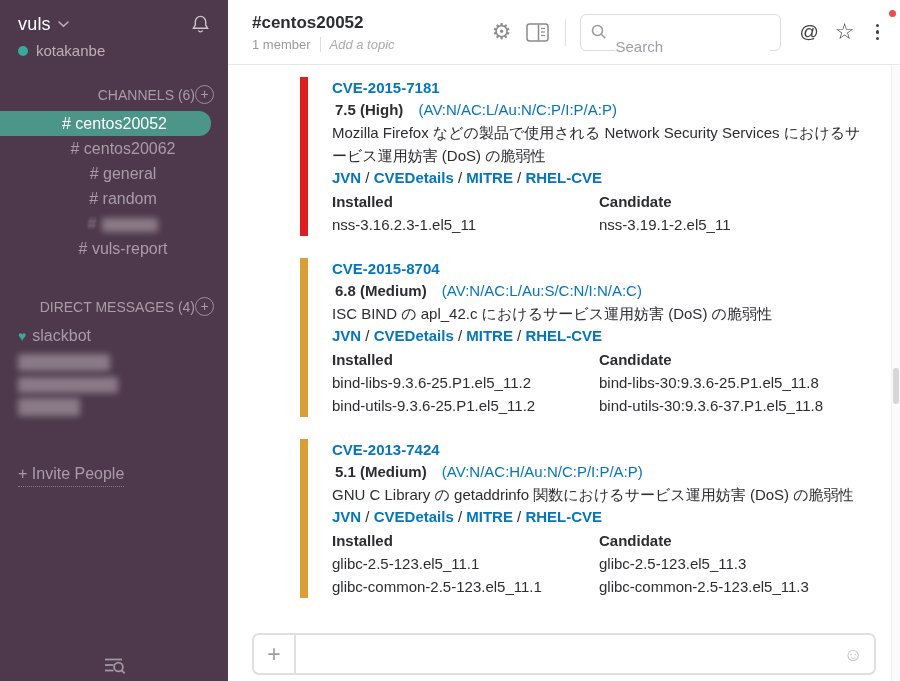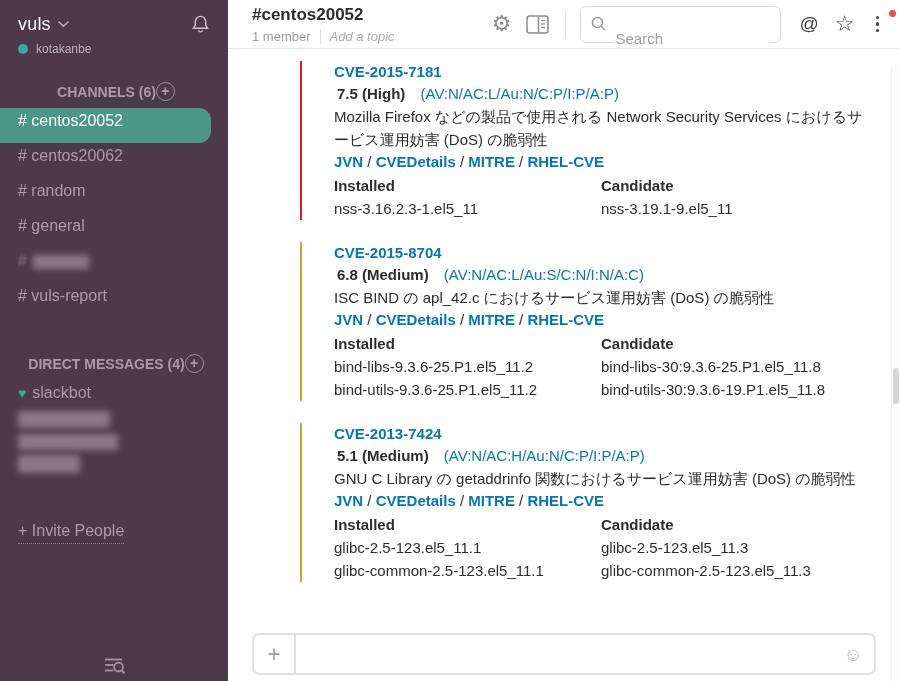--- a/index.html
+++ b/index.html
@@ -5,63 +5,63 @@
   * { box-sizing: border-box; margin: 0; padding: 0; }
   html,body { width:900px; height:681px; overflow:hidden; }
   body { font-family:"Liberation Sans", sans-serif; background:#fff; }
   .app { display:flex; width:900px; height:681px; overflow:hidden; }
 
   
   .sidebar { width:228px; flex-shrink:0; background:#4d394b; color:#ab9ba9; position:relative; overflow:hidden; }
   .team-row { display:flex; justify-content:space-between; align-items:center; padding:14px 18px 0 18px; }
   .team-menu { display:flex; align-items:center; gap:7px; cursor:pointer; }
   .team-name { color:#fff; font-weight:normal; font-size:18px; letter-spacing:.2px; }
-  .presence-row { display:flex; align-items:center; gap:8px; padding:7px 18px 0 18px; font-size:12px; color:#bcb0ba; }
+  .presence-row { display:flex; align-items:center; gap:8px; padding:7px 18px 0 18px; font-size:15px; color:#bcb0ba; }
   .presence-dot { width:10px; height:10px; border-radius:50%; background:#3aa89a; }
-  .section-header { display:flex; justify-content:center; align-items:center; padding:0 14px 0 18px; font-size:14px; color:#ab9ba9;font-weight:bold; }
+  .section-header { display:flex; justify-content:flex-end; align-items:center; padding:0 14px 0 18px; font-size:14px; color:#ab9ba9; }
   .sec-channels { margin-top:26px; }
   .sec-dms { margin-top:36px; }
   .plus-circle { width:19px; height:19px; border:1px solid #93839120; border:1px solid #9d8d9b; border-radius:50%; color:#a99aa7; font-size:14px; line-height:17px; text-align:center; cursor:pointer; }
   .side-list { list-style:none; margin-top:7px; }
-  .chan-item { height:35px; line-height:25px; padding-left:18px; font-size:16px; color:#ab9ba9; cursor:pointer; white-space:nowrap; }
+  .chan-item { height:25px; line-height:25px; padding-left:18px; font-size:16px; color:#ab9ba9; cursor:pointer; white-space:nowrap;text-align:center; }
   .chan-item.selected { background:#4c9689; color:#fff; border-radius:0 12px 12px 0; margin-right:17px; }
   .dm-item { min-height:25px; line-height:25px; padding-left:18px; font-size:16px; color:#ab9ba9; cursor:pointer; }
   .heart { color:#3aa89a; font-size:14px; margin-right:6px; }
   .blur-blob { display:inline-block; background:#8a7a88; filter:blur(3px); border-radius:2px; vertical-align:middle; }
   .hash-dim { color:#8a7a88; filter:blur(1px); margin-right:6px; }
   .blob-stack { padding:3px 0 2px 18px; }
   .blob-stack .blur-blob { display:block; margin-bottom:5px; }
   .invite { display:inline-block; margin:42px 0 0 18px; color:#ab9ba9; font-size:16px; border-bottom:1px dotted #8a7888; padding-bottom:3px; cursor:pointer; }
   .sidebar-bottom { position:absolute; bottom:5px; left:0; right:0; display:flex; justify-content:center; }
   .sidebar-bottom svg { cursor:pointer; }
 
   
   .main { flex:1; display:flex; flex-direction:column; background:#fff; position:relative; min-width:0; }
-  .chan-header { height:49px; flex-shrink:0; border-bottom:1px solid #e8e8e8; display:flex; align-items:center; padding:0 14px 0 24px; position:relative; }
+  .chan-header { height:65px; flex-shrink:0; border-bottom:1px solid #e8e8e8; display:flex; align-items:center; padding:0 14px 0 24px; position:relative; }
   .chan-title { font-size:17px; font-weight:bold; color:#2c2d30; }
   .chan-meta { margin-top:4px; font-size:13px; color:#9b9b9e; display:flex; align-items:center; }
   .meta-div { width:1px; height:15px; background:#ddd; margin:0 9px; }
   .topic { font-style:italic; color:#ababae; cursor:pointer; }
   .title-block { flex:1; min-width:0; }
   .header-actions { display:flex; align-items:center; }
   .icon-gear { font-size:22px; color:#8b8b90; margin-right:15px; cursor:pointer; line-height:1; }
   .icon-flexpane { margin-right:12px; cursor:pointer; display:block; }
   .v-div { width:1px; height:27px; background:#e2e2e2; margin:0 14px 0 4px; }
   .search-box { width:201px; height:37px; border:1px solid #dcdcdc; border-radius:6px; display:flex; align-items:center; padding:0 10px; background:#fff; }
   .search-box input { border:none; outline:none; font-size:15px; width:100%; color:#2c2d30; font-family:inherit;margin-top:28px; }
   .search-box input::placeholder { color:#9e9ea6; }
   .icon-at { font-size:19px; color:#424245; margin:0 16px 0 18px; cursor:pointer; }
   .icon-star { font-size:22px; color:#424245; margin-right:14px; cursor:pointer; line-height:1; }
   .kebab { display:flex; flex-direction:column; align-items:center; padding:2px 7px; cursor:pointer; }
   .kebab span { width:3.5px; height:3.5px; border-radius:50%; background:#424245; margin:1.6px 0; }
   .badge-dot { position:absolute; top:10px; right:4px; width:7px; height:7px; border-radius:50%; background:#eb4d4b; }
 
   
   .messages { flex:1; overflow:hidden; padding:12px 30px 0 72px; }
-  .attachment { border-left:2px solid #0ea5e9; padding-left:32px; margin-bottom:22px; }
+  .attachment { border-left:8px solid #0ea5e9; padding-left:24px; margin-bottom:22px; }
   .cve-link { color:#0576b9; font-weight:bold; font-size:15px; line-height:22px; display:inline-block; text-decoration:none; cursor:pointer; }
   .sev-line { font-size:15px; line-height:22px; padding-left:3px; }
   .sev-score { font-weight:bold; color:#2c2d30; }
   .vector-link { color:#0576b9; text-decoration:none; cursor:pointer;margin-left:11px; }
   .desc { font-size:15px; line-height:23px; color:#2c2d30; max-width:565px; }
   .links-line { font-size:15px; line-height:22px; }
   .links-line a { color:#0576b9; text-decoration:none; cursor:pointer;font-weight:bold; }
   .links-line .sep { color:#2c2d30; }
   .fields { display:flex; margin-top:2px; }
   .field { width:267px; }
@@ -106,22 +106,22 @@
       <div class="section-header">
         <span style="cursor:pointer">
           <span>CHANNELS</span>
           <span>(6)</span>
         </span>
         <span class="plus-circle">+</span>
       </div>
       <ul class="side-list" id="channel-list">
           <li class="chan-item selected" style="background: rgb(76, 150, 137);"><span># centos20052</span></li>
           <li class="chan-item"><span># centos20062</span></li>
+          <li class="chan-item"><span># general</span></li>
           <li class="chan-item"><span># random</span></li>
-          <li class="chan-item"><span># general</span></li>
           <li class="chan-item"><span class="hash-dim">#</span><span class="blur-blob" style="width: 56px; height: 14px;"></span></li>
           <li class="chan-item"><span># vuls-report</span></li>
         </ul>
     </div>
 
     <div class="sec-dms">
       <div class="section-header">
         <span style="cursor:pointer">
           <span>DIRECT MESSAGES</span>
           <span>(4)</span>
@@ -199,21 +199,21 @@
       </div>
       <div class="desc">Mozilla Firefox などの製品で使用される Network Security Services におけるサービス運用妨害 (DoS) の脆弱性</div>
       <div class="links-line"><a>JVN</a><span class="sep"> / </span><a>CVEDetails</a><span class="sep"> / </span><a>MITRE</a><span class="sep"> / </span><a>RHEL-CVE</a></div>
       <div class="fields">
               <div class="field">
                 <div class="field-title">Installed</div>
                 <div class="field-value">nss-3.16.2.3-1.el5_11</div>
               </div>
               <div class="field">
                 <div class="field-title">Candidate</div>
-                <div class="field-value">nss-3.19.1-9.el5_11</div>
+                <div class="field-value">nss-3.19.1-2.el5_11</div>
               </div>
             </div>
     </div>
   </div>
 
   <div class="message">
     <div class="attachment" style="border-left-color: rgb(218, 160, 56);">
       <a class="cve-link">CVE-2015-8704</a>
       <div class="sev-line">
         <span class="sev-score">6.8 (Medium)</span>
@@ -223,21 +223,21 @@
       <div class="links-line"><a>JVN</a><span class="sep"> / </span><a>CVEDetails</a><span class="sep"> / </span><a>MITRE</a><span class="sep"> / </span><a>RHEL-CVE</a></div>
       <div class="fields">
               <div class="field">
                 <div class="field-title">Installed</div>
                 <div class="field-value">bind-libs-9.3.6-25.P1.el5_11.2</div>
                 <div class="field-value">bind-utils-9.3.6-25.P1.el5_11.2</div>
               </div>
               <div class="field">
                 <div class="field-title">Candidate</div>
                 <div class="field-value">bind-libs-30:9.3.6-25.P1.el5_11.8</div>
-                <div class="field-value">bind-utils-30:9.3.6-19.P1.el5_11.8</div>
+                <div class="field-value">bind-utils-30:9.3.6-37.P1.el5_11.8</div>
               </div>
             </div>
     </div>
   </div>
 
   <div class="message">
     <div class="attachment" style="border-left-color: rgb(218, 160, 56);">
       <a class="cve-link">CVE-2013-7424</a>
       <div class="sev-line">
         <span class="sev-score">5.1 (Medium)</span>

